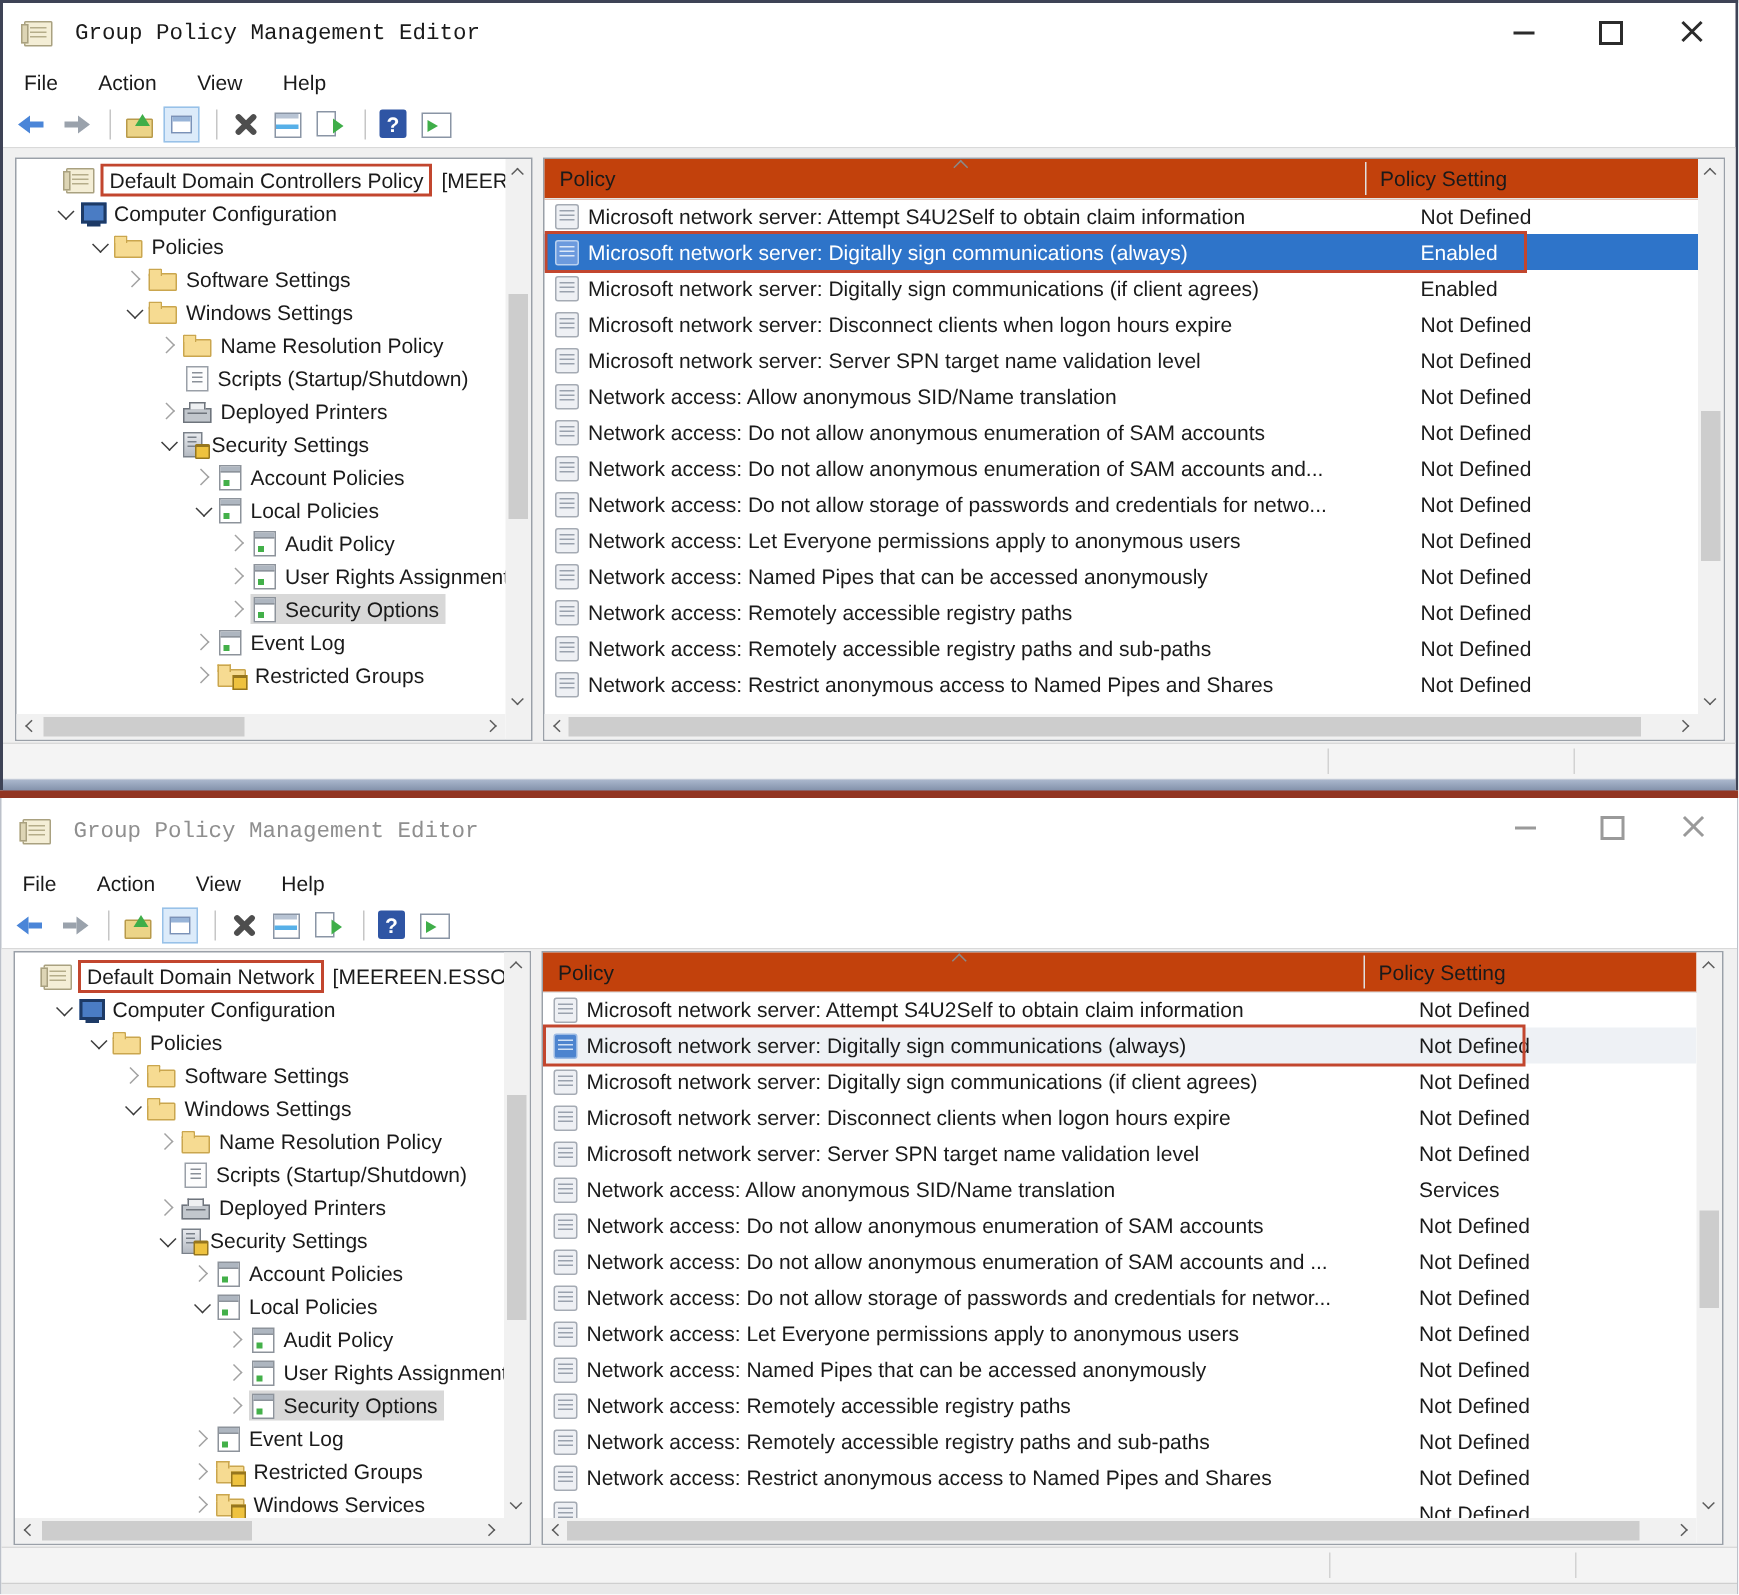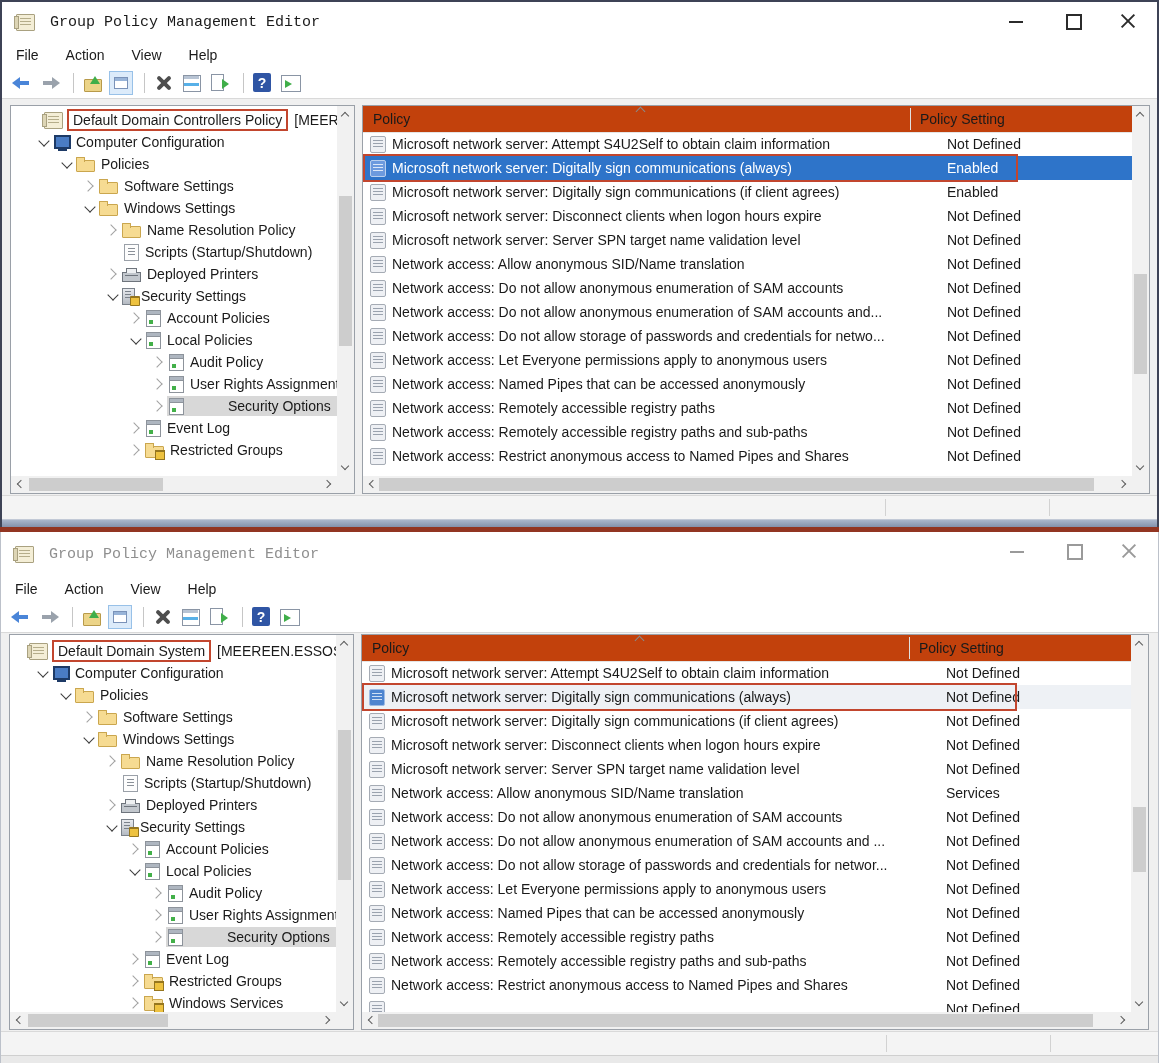--- a/index.html
+++ b/index.html
@@ -80,21 +80,21 @@
 
   
   .treebody{position:absolute;left:0;top:3px;right:17px;bottom:17px;overflow:hidden;}
   .w2 .treebody{top:5px;}
   .titem{display:flex;align-items:center;height:22px;font-size:14px;white-space:nowrap;}
   .chev{width:16px;height:16px;position:relative;flex:none;}
   .exp-open>.chev::before{content:"";position:absolute;left:4px;top:3px;width:7px;height:7px;border-right:1.8px solid #3c3c3c;border-bottom:1.8px solid #3c3c3c;transform:rotate(45deg);}
   .exp-closed>.chev::before{content:"";position:absolute;left:2px;top:4px;width:7px;height:7px;border-right:1.8px solid #a2a2a2;border-top:1.8px solid #a2a2a2;transform:rotate(45deg);}
   .exp-leaf>.chev{visibility:hidden;}
   .selwrap{display:inline-flex;align-items:center;height:20px;padding:0 4px 0 1px;}
-  .sel-tree .selwrap{background:var(--treesel,#d8d8d8);gap:38px;}
+  .sel-tree .selwrap{background:var(--treesel,#d8d8d8);}
   .icon{width:17px;height:15px;position:relative;flex:none;margin-right:6px;display:inline-block;}
   .tsuffix:not(:empty){margin-left:6px;}
   .boxed .tmain{border:2px solid var(--red,#c2462e);padding:1px 4px;margin-left:-2px;}
 
   
   .ic-gpo{background:#f4eed6;border:1px solid #a9a180;border-radius:1px;}
   .ic-gpo::before{content:"";position:absolute;left:3px;right:3px;top:3px;height:1px;background:#b5ad8a;box-shadow:0 3px 0 #b5ad8a,0 6px 0 #b5ad8a;}
   .ic-gpo::after{content:"";position:absolute;left:-3px;top:1px;bottom:1px;width:3px;background:#ddd5b5;border:1px solid #a9a180;}
   .ic-computer::before{content:"";position:absolute;left:1px;top:0;width:13px;height:10px;background:#4a7cc4;border:2px solid #1d3a66;}
   .ic-computer::after{content:"";position:absolute;left:5px;bottom:-1px;width:9px;height:3px;background:#1d3a66;}
@@ -449,21 +449,21 @@
       <span class="tbtn tb-new"></span>
     </div>
     <div class="workarea">
       <div class="pane tpane">
         <div class="treebody">
 
         <div class="titem exp-leaf boxed" style="padding-left: 2px;">
             <span class="chev"></span>
             <span class="selwrap">
               <span class="icon ic-gpo"></span>
-              <span class="tmain">Default Domain System</span>
+              <span class="tmain">Default Domain Network</span>
               <span class="tsuffix">[MEEREEN.ESSOS.LOC</span>
             </span>
           </div>
             <div class="titem exp-open" style="padding-left: 25px;">
             <span class="chev"></span>
             <span class="selwrap">
               <span class="icon ic-computer"></span>
               <span class="tmain">Computer Configuration</span>
               <span class="tsuffix"></span>
             </span>

